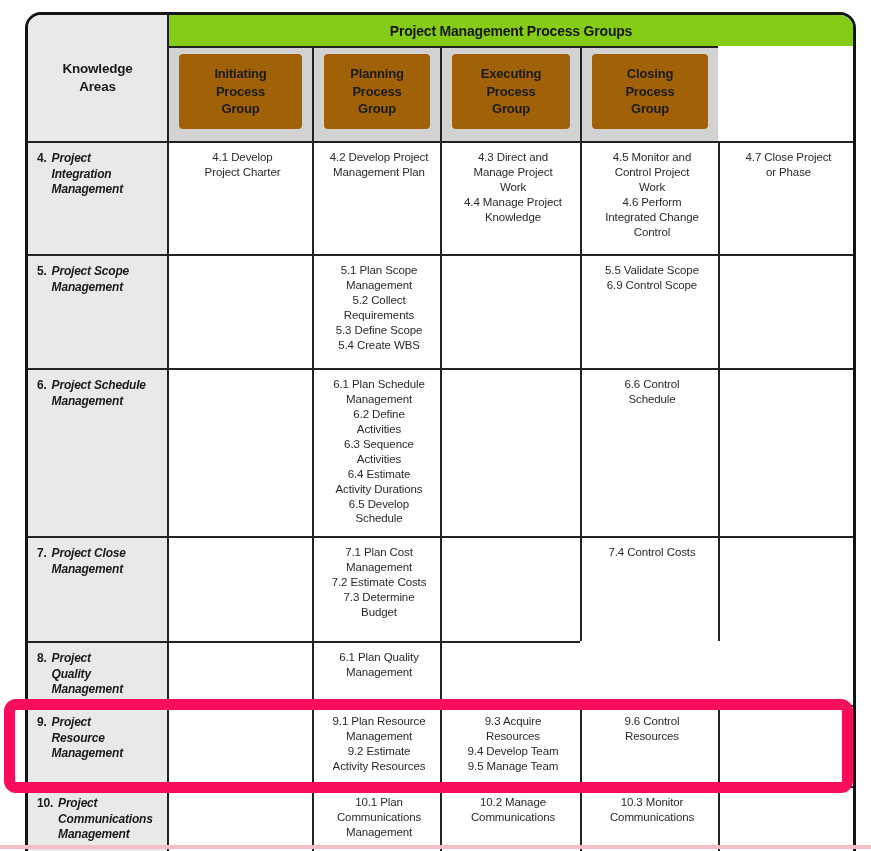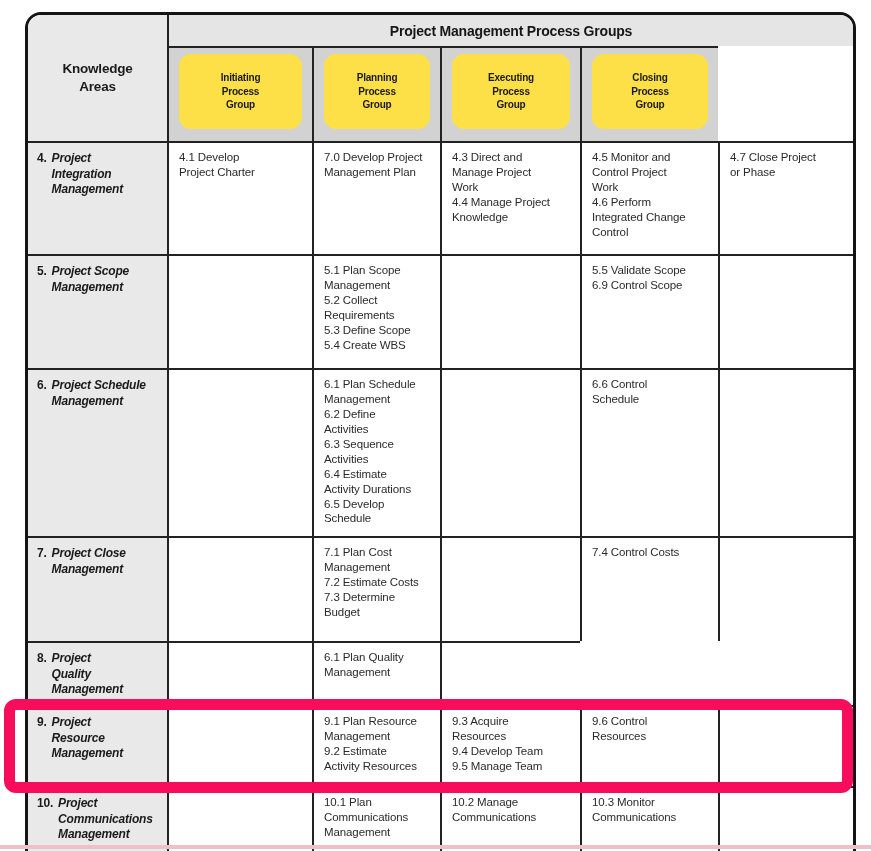--- a/index.html
+++ b/index.html
@@ -43,40 +43,40 @@
     font-weight: bold; font-size: 13.5px; line-height: 1.35;
     color: #1a1a1a;
     white-space: pre-line;
     letter-spacing: -0.2px;
   }
 
   
   .title {
     grid-column: 2 / 7; grid-row: 1;
     border-top: none;
-    background: #e5e5e5;
+    background: #84cc16;
     display: flex; align-items: center; justify-content: center;
     font-weight: bold; font-size: 14px;
     color: #161616;
     letter-spacing: -0.2px;
   }
 
   
   .ghead {
     grid-row: 2;
     background: #d2d2d2;
     padding: 6px 10px 12px 10px;
   }
   .gbox {
     width: 100%; height: 100%;
-    background: #fde047;
-    border-radius: 12px;
+    background: #a16207;
+    border-radius: 4px;
     display: flex; align-items: center; justify-content: center;
     text-align: center;
-    font-weight: bold; font-size: 10px; line-height: 1.35;
+    font-weight: bold; font-size: 13px; line-height: 1.35;
     color: #1a1a1a;
     white-space: pre-line;
     letter-spacing: -0.2px;
   }
 
   
   .area {
     grid-column: 1;
     border-left: none;
     background: #e9e9e9;
@@ -89,20 +89,21 @@
   .area .num { flex: 0 0 auto; margin-right: 5px; }
   .area .nm  { white-space: pre-line; font-style: italic; }
 
   
   .body {
     padding: 7px 6px 0 10px;
     font-size: 11.5px; line-height: 1.3;
     color: #2a2a2a;
     white-space: pre-line;
     letter-spacing: -0.1px;
+    text-align: center;
   }
 
   
   .highlight {
     position: absolute;
     left: 4px; top: 699px;
     width: 849px; height: 94px;
     border: 11px solid #f70d5c;
     border-radius: 12px;
     background: transparent;
@@ -151,21 +152,21 @@
     </div>
 
     <div class="cell area">
       <span class="num">4.</span>
       <span class="nm">Project
 Integration
 Management</span>
     </div>
     <div class="cell body">4.1 Develop
 Project Charter</div>
-    <div class="cell body">7.0 Develop Project
+    <div class="cell body">4.2 Develop Project
 Management Plan</div>
     <div class="cell body">4.3 Direct and
 Manage Project
 Work
 4.4 Manage Project
 Knowledge</div>
     <div class="cell body">4.5 Monitor and
 Control Project
 Work
 4.6 Perform

